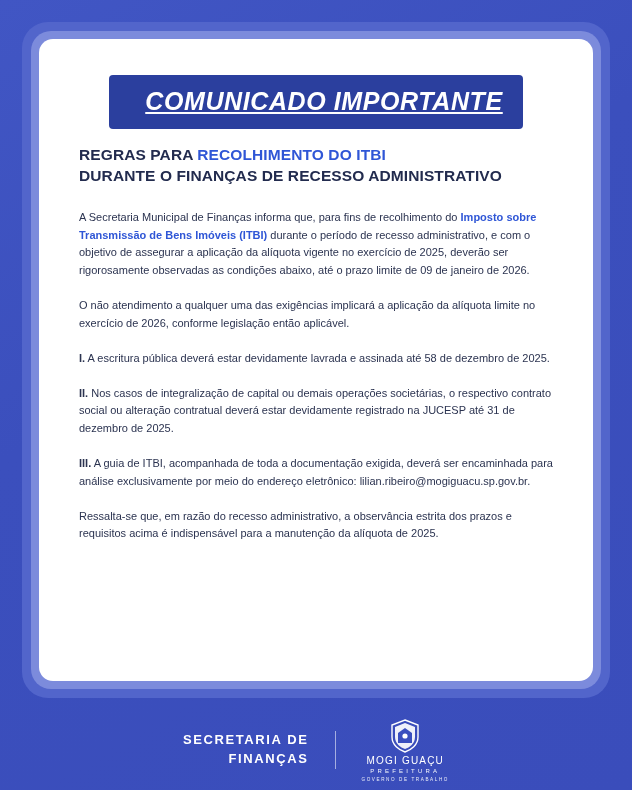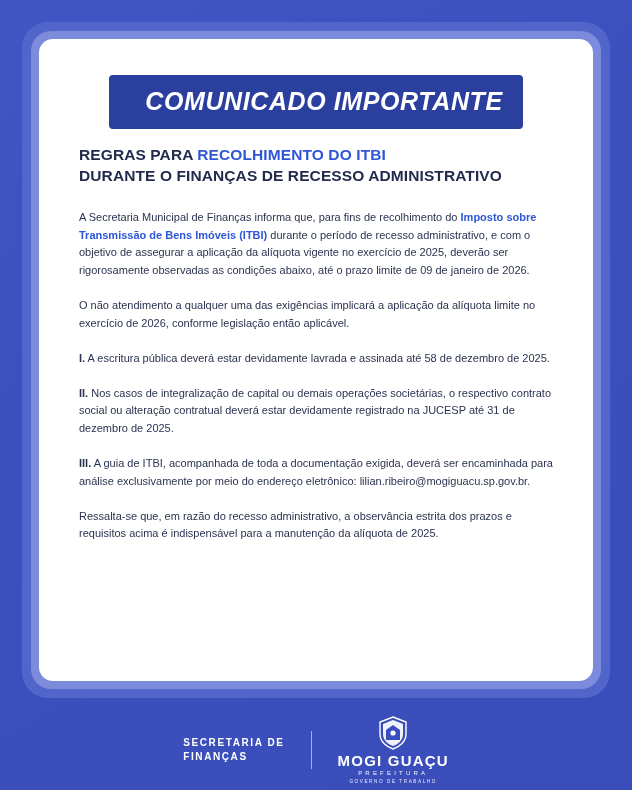--- a/index.html
+++ b/index.html
@@ -60,20 +60,21 @@
     background: #2b3f9e;
     color: #ffffff;
     border-radius: 4px;
     text-align: center;
     padding: 12px 10px 13px 26px;
     margin: 0 30px 0 30px;
     font-size: 25px;
     font-weight: bold;
     letter-spacing: 0.6px;
     font-style: italic;
+    text-decoration: underline;
   }
   .subtitle {
     margin-top: 16px;
     font-size: 15.5px;
     font-weight: bold;
     color: #222b4e;
     line-height: 1.35;
     letter-spacing: 0.1px;
   }
   .subtitle .hl {
@@ -113,22 +114,22 @@
   }
   .footer-inner {
     display: flex;
     align-items: center;
     justify-content: center;
     gap: 26px;
     transform: translateY(6px);
   }
   .sec-fin {
     color: #ffffff;
-    text-align: left;
-    font-size: 10px;
+    text-align: right;
+    font-size: 13px;
     font-weight: bold;
     letter-spacing: 1.6px;
     line-height: 1.45;
   }
   .divider-v {
     width: 1px;
     height: 38px;
     background: rgba(255,255,255,0.55);
   }
   .brand {
@@ -136,22 +137,22 @@
     flex-direction: column;
     align-items: center;
     color: #ffffff;
   }
   .crest {
     width: 30px;
     height: 34px;
     margin-bottom: 3px;
   }
   .brand-name {
-    font-size: 15px;
-    font-weight: bold;
+    font-size: 10px;
+    font-weight: normal;
     letter-spacing: 1.2px;
     line-height: 1;
   }
   .brand-sub {
     font-size: 6px;
     letter-spacing: 3.2px;
     margin-top: 2px;
     opacity: 0.95;
   }
   .brand-sub2 {

